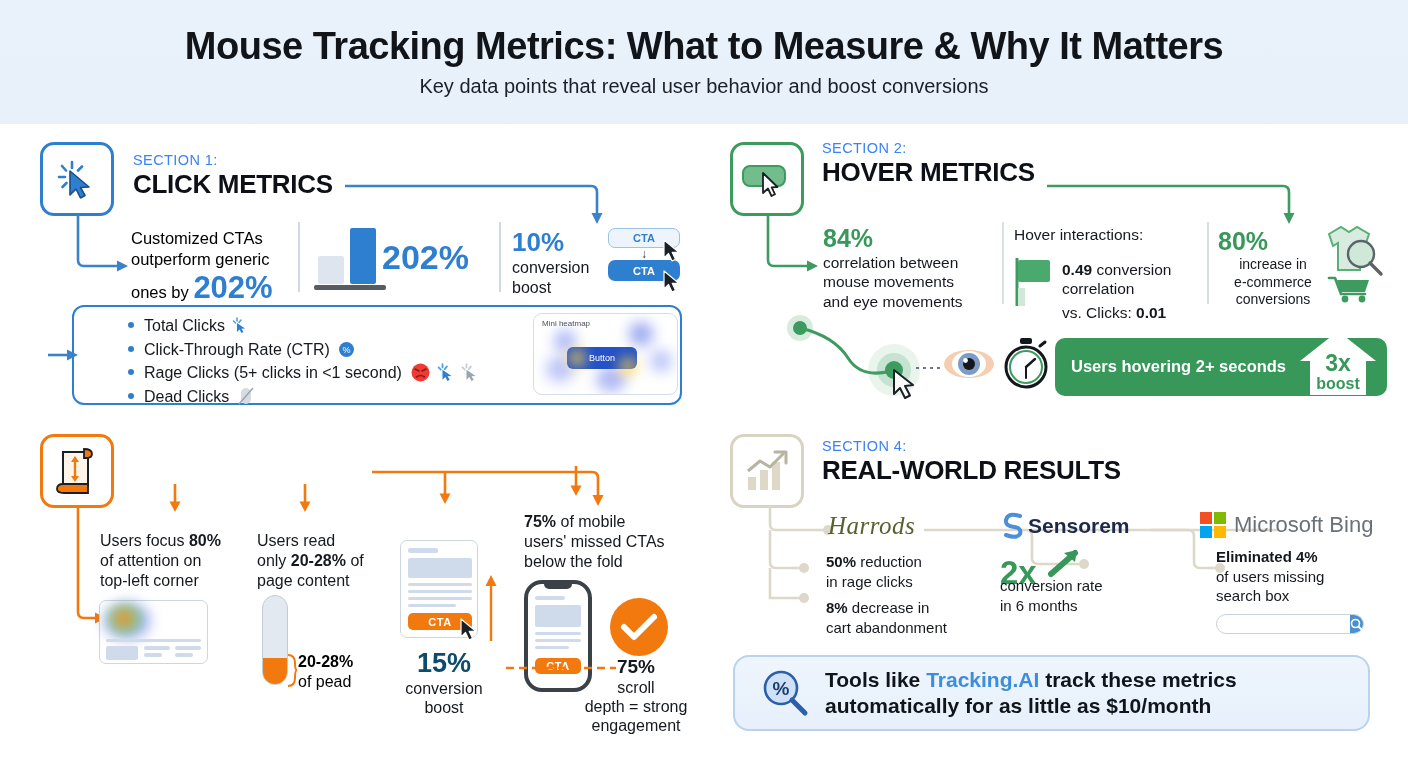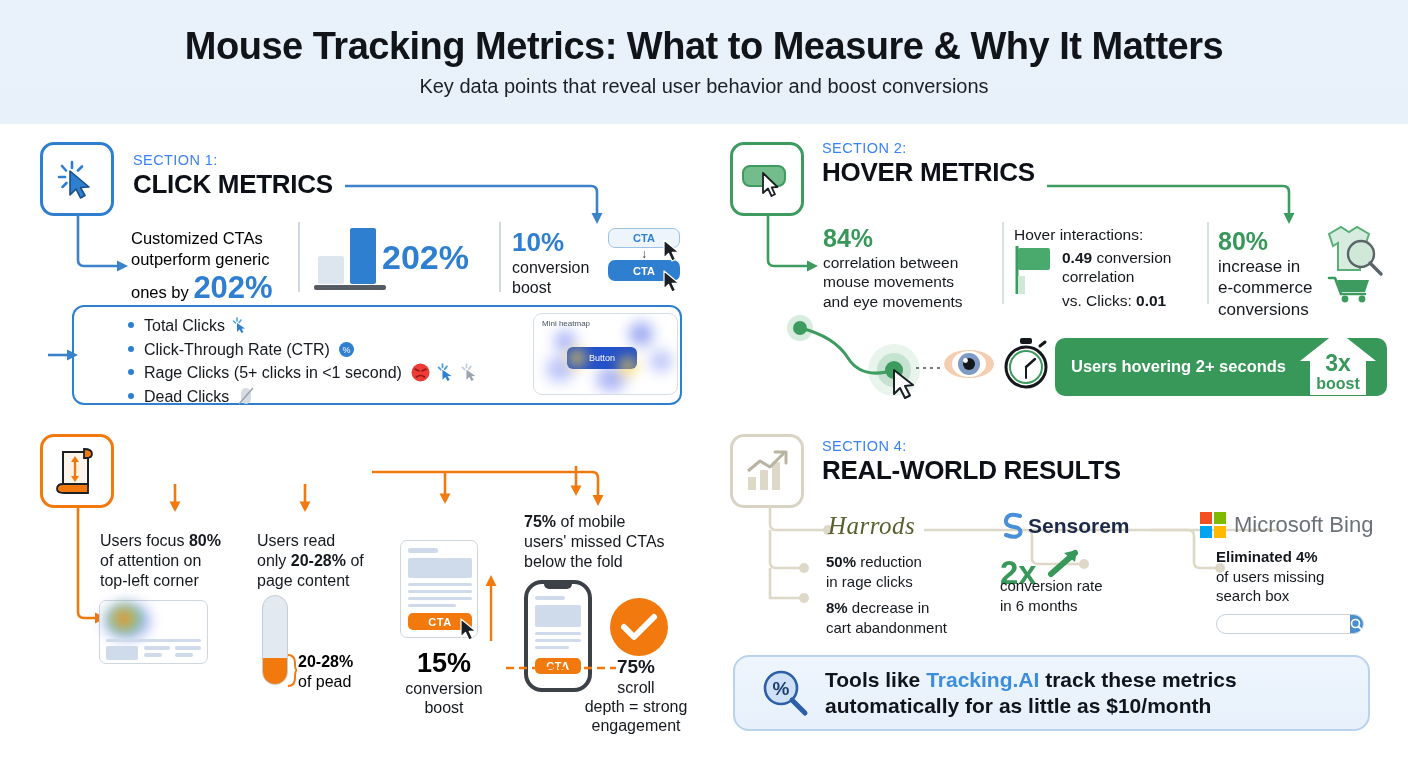--- a/index.html
+++ b/index.html
@@ -302,41 +302,41 @@
       <div>correlation between</div>
       <div>mouse movements</div>
       <div>and eye movements</div>
     </div>
   </div>
 
   <div class="divider-v" style="left:1002px; top:222px; height:82px; background:#d6e3da;"></div>
 
   <div style="position:absolute; left:1014px; top:226px; width:190px;">
     <div style="font-size:15.5px; color:#15191e;">Hover interactions:</div>
-    <div style="position:relative; padding-left:48px; margin-top:4px;">
+    <div style="position:relative; padding-left:48px; margin-top:16px;">
       <span style="position:absolute; left:0; top:-2px;">
         <svg width="44" height="48" viewBox="0 0 44 48">
           <line x1="3" y1="0" x2="3" y2="48" stroke="#3d9b5f" stroke-width="3"></line>
           <rect x="4" y="2" width="32" height="22" rx="2" fill="#4aa96d"></rect>
           <rect x="4" y="30" width="7" height="18" fill="#cfe8d8"></rect>
         </svg>
       </span>
       <div style="font-size:15.5px; line-height:1.25; color:#15191e;">
         <div><span class="b">0.49</span> <span>conversion</span></div>
         <div>correlation</div>
         <div style="margin-top:4px;"><span>vs. Clicks:</span> <span class="b">0.01</span></div>
       </div>
     </div>
   </div>
 
   <div class="divider-v" style="left:1207px; top:222px; height:82px; background:#d6e3da;"></div>
 
   <div style="position:absolute; left:1218px; top:227px; width:110px;">
     <div style="font-size:25px; font-weight:bold; color:#37985a;">80%</div>
-    <div style="font-size:17px; line-height:1.25; color:#15191e;">
+    <div style="font-size:14px; line-height:1.25; color:#15191e;text-align:center;">
       <div>increase in</div>
       <div>e-commerce</div>
       <div>conversions</div>
     </div>
   </div>
 
   <span style="position:absolute; left:1315px; top:222px;">
     <svg width="72" height="82" viewBox="0 0 72 82">
       <path d="M14 12 L26 5 L34 10 L42 5 L54 12 L50 24 L45 21 L45 48 L23 48 L23 21 L18 24 Z" fill="#d7ecdf" stroke="#5aae78" stroke-width="2"></path>
       <circle cx="46" cy="32" r="13" fill="#cfe8d8" stroke="#5c6469" stroke-width="2.4"></circle>
@@ -480,21 +480,21 @@
   <span style="position:absolute; left:460px; top:618px;">
     <svg width="20" height="24" viewBox="0 0 20 24">
         <path d="M1 1 L1 19 L5.5 14.5 L9 22 L12.5 20.3 L9.2 13.3 L15.5 13 Z" fill="#1b2026" stroke="#fff" stroke-width="1.2" stroke-linejoin="round"></path>
       </svg>
   </span>
   <svg style="position:absolute; left:484px; top:575px;" width="14" height="66">
     <path d="M7 66 V10" stroke="#f2790d" stroke-width="2.4"></path>
       <path d="M7 0 L1.5 11 L12.5 11 Z" fill="#f2790d"></path>
   </svg>
   <div style="position:absolute; left:396px; top:648px; width:96px; text-align:center;">
-    <div style="font-size:27px; font-weight:bold; color:#000000;">15%</div>
+    <div style="font-size:27px; font-weight:bold; color:#0c4a6e;">15%</div>
     <div style="font-size:16px; line-height:1.2; color:#15191e;">
       <div>conversion</div>
       <div>boost</div>
     </div>
   </div>
 
   <div style="position:absolute; left:524px; top:512px; width:160px; font-size:16px; line-height:1.25; color:#15191e;">
     <div><span class="b">75%</span> <span>of mobile</span></div>
     <div>users' missed CTAs</div>
     <div>below the fold</div>

